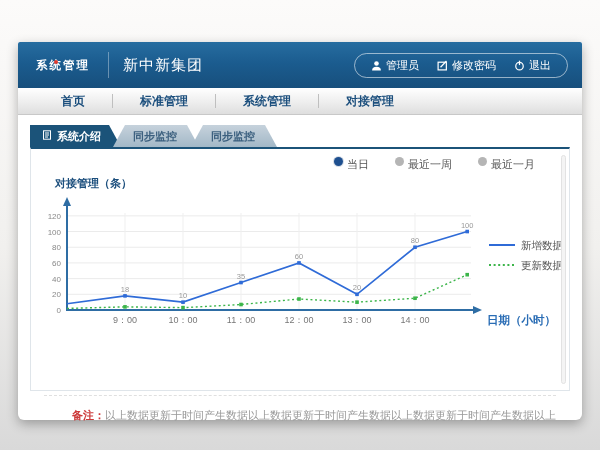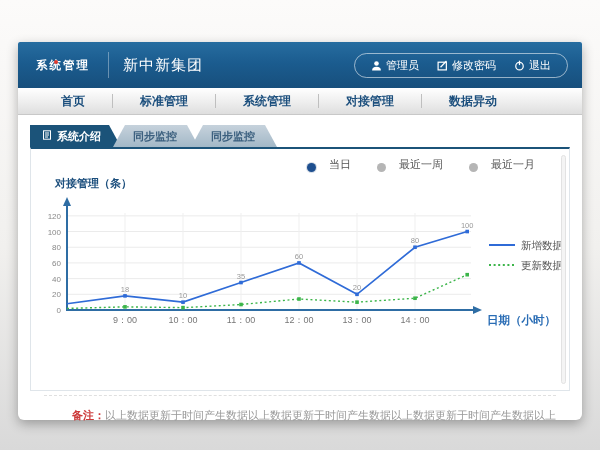--- a/index.html
+++ b/index.html
@@ -42,21 +42,21 @@
     clip-path:polygon(0 0,calc(100% - 12px) 0,100% 100%,0 100%);margin-top:28px; }
   .tab.inactive { background:linear-gradient(180deg,#c6d2dc 0%,#a3b8c7 100%); color:#3c607f;
     padding:0 22px 0 20px; margin-left:-8px;
     clip-path:polygon(12px 0,calc(100% - 12px) 0,100% 100%,0 100%); }
 
   .panel { border:1px solid #dfe5ea; border-top:2px solid #1b5379; position:relative;
     min-height:244px; background:#fff; padding-bottom:14px; }
 
   
   .radio-row { display:flex; justify-content:flex-end; gap:26px; padding:8px 34px 0 0; }
-  .radio-opt { display:flex; align-items:flex-end; gap:13px; font-size:11px; color:#555; cursor:pointer; }
+  .radio-opt { display:flex; align-items:flex-start; gap:4px; font-size:11px; color:#555; cursor:pointer; }
   .radio-dot { width:9px; height:9px; border-radius:50%; background:#b5b5b5; }
   .radio-dot.selected { background:#1e4f8f; box-shadow:0 0 0 1px #d6dde6; }
 
   .ylabel { font-size:11px; font-weight:bold; color:#1c4f7d; margin:4px 0 0 24px; }
 
   svg text { font-family:"Liberation Sans","DejaVu Sans",sans-serif; }
   .chart-wrap { margin-top:2px; }
 
   .scrollbar { position:absolute; right:3px; top:6px; bottom:6px; width:5px;
     background:#f4f4f4; border:1px solid #e2e2e2; border-radius:3px; }
@@ -109,21 +109,20 @@
         <span>退出</span>
       </div>
     </div>
   </div>
 
   <div class="nav">
     <div class="nav-item">首页</div>
     <div class="nav-item">标准管理</div>
     <div class="nav-item">系统管理</div>
     <div class="nav-item">对接管理</div>
-    <div class="nav-item">数据异动</div>
   </div>
 
   <div class="content">
 
     <div class="tabs">
       <div class="tab active">
         <span>
           <svg width="10" height="10" viewBox="0 0 10 10" fill="none" stroke="#fff" stroke-width="1">
               <rect x="1.5" y="0.8" width="7" height="8.4"></rect>
               <path d="M3 3 L7 3 M3 5 L7 5 M3 7 L6 7"></path>

